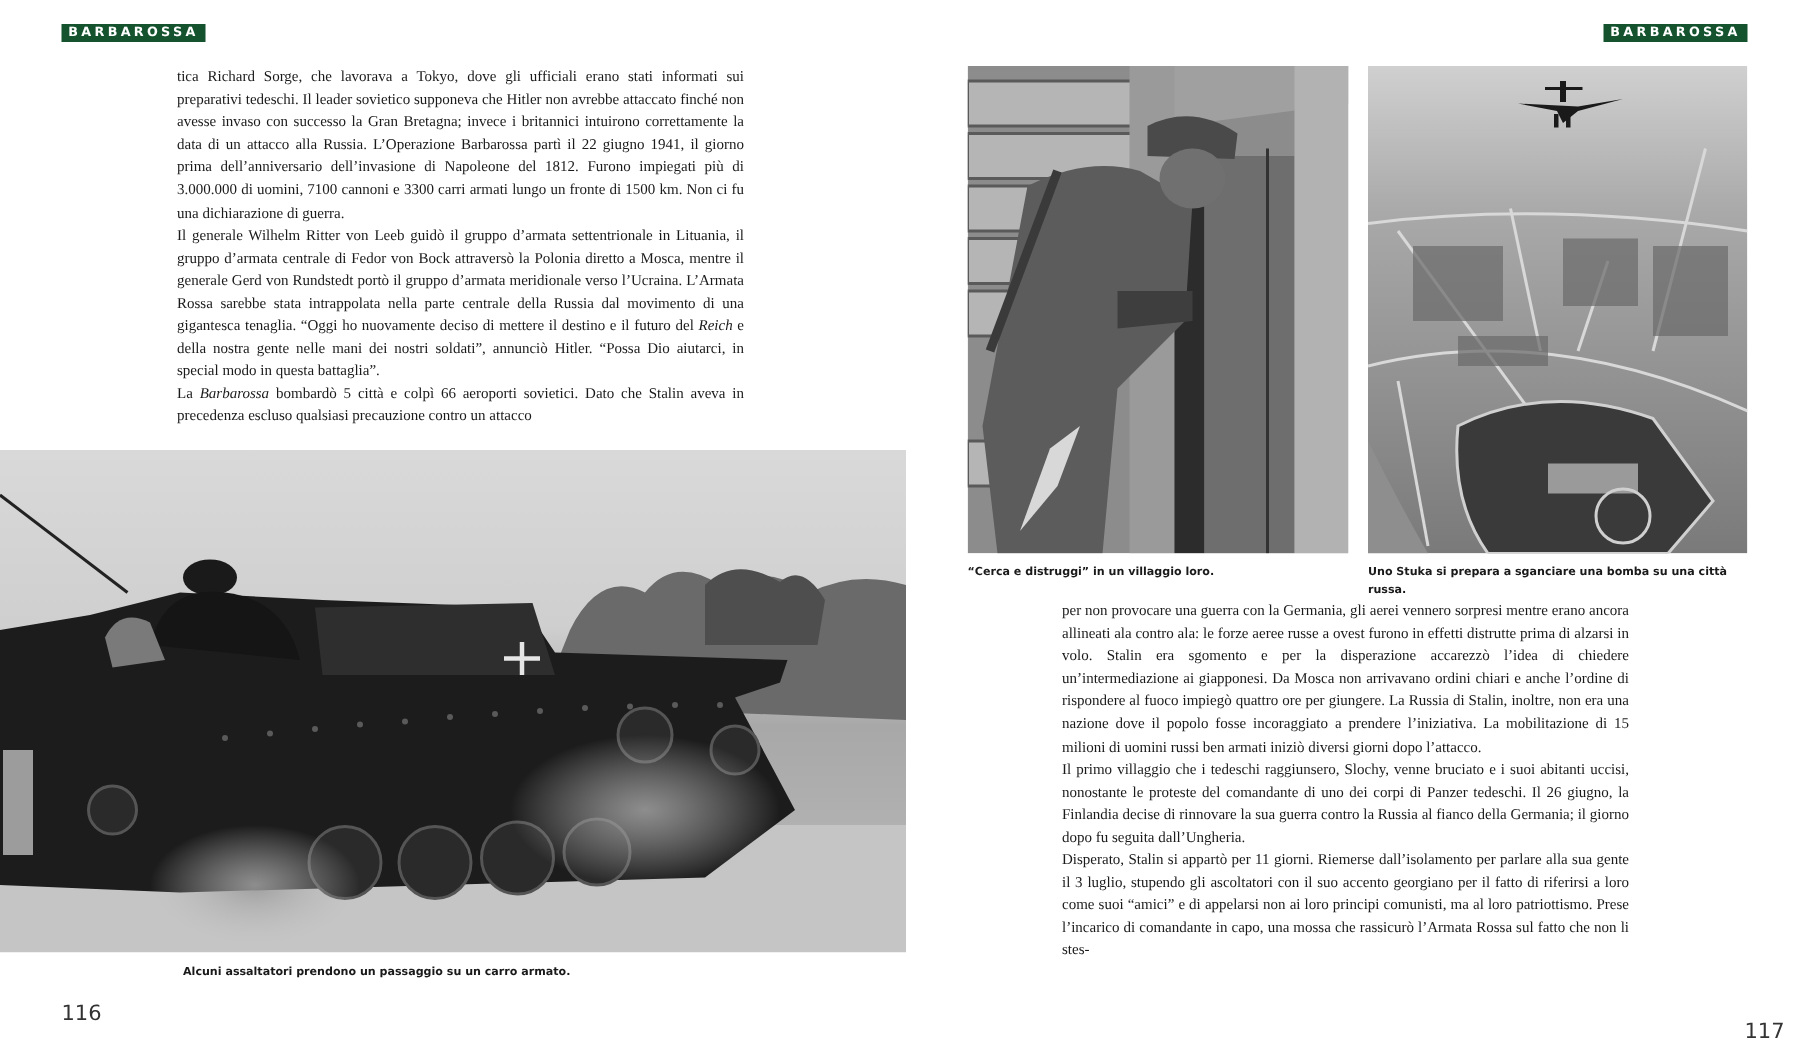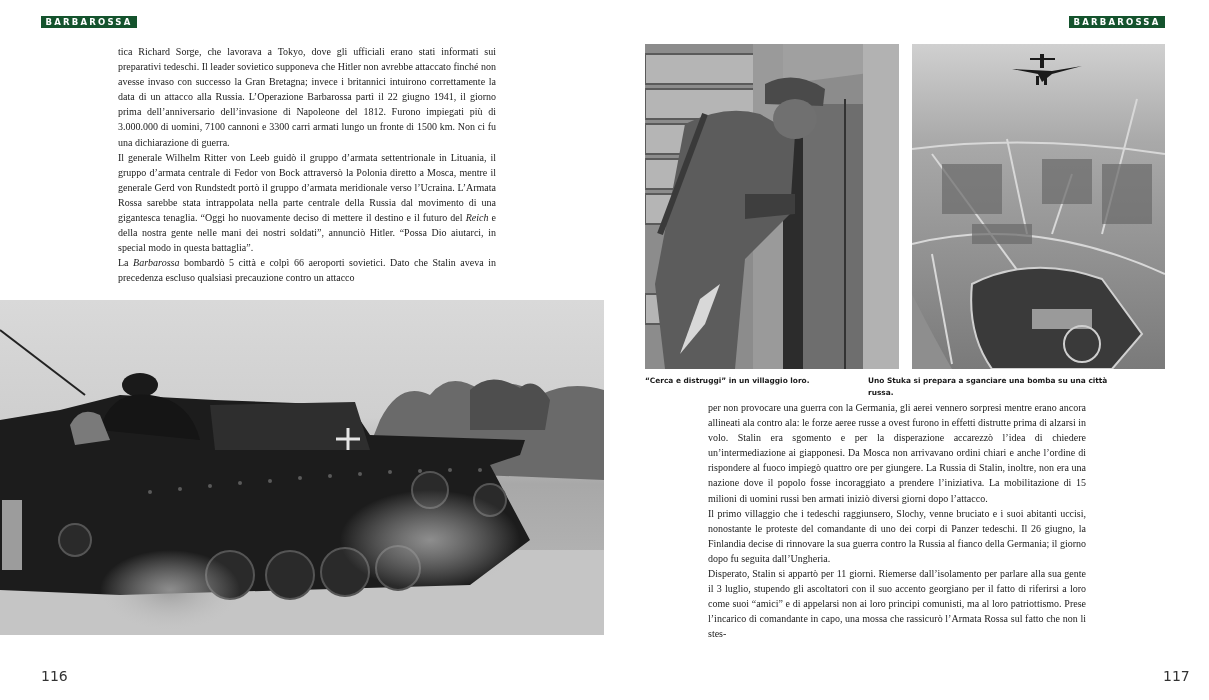--- a/index.html
+++ b/index.html
@@ -35,29 +35,29 @@
   }
   .photo svg { display: block; width: 100%; height: 100%; }
 
   .caption {
     position: absolute;
     font-family: "DejaVu Sans", "Liberation Sans", sans-serif;
     font-weight: bold; font-size: 7.4px; line-height: 12px; color: #1a1a1a;
   }
   .cap-tank { left: 122px; top: 642px; width: 300px; }
   .cap-soldier { left: 645px; top: 375px; width: 250px; }
-  .cap-stuka { left: 868px; top: 375px; width: 250px; }
+  .cap-stuka { left: 912px; top: 375px; width: 250px; }
 
   .folio {
     position: absolute; top: 668px;
     font-family: "DejaVu Sans", "Liberation Sans", sans-serif;
     font-size: 14px; color: #333;
   }
   .folio-left { left: 41px; }
-  .folio-right { left: 1163px; }
+  .folio-right { left: 1163px; margin-top: 12px; }
 </style>
 </head>
 <body>
 
 <div class="spread">
 
   <div class="running-head rh-left">BARBAROSSA</div>
 
   <div class="body-text col-left">
     <p>tica Richard Sorge, che lavorava a Tokyo, dove gli ufficiali erano stati infor­mati sui preparativi tedeschi. Il leader sovietico supponeva che Hitler non avrebbe attaccato finché non avesse invaso con successo la Gran Bretagna; invece i britannici intuirono correttamente la data di un attacco alla Russia. L’Operazione Barbarossa partì il 22 giugno 1941, il giorno prima dell’an­niversario dell’invasione di Napoleone del 1812. Furono impiegati più di 3.000.000 di uomini, 7100 cannoni e 3300 carri armati lungo un fronte di 1500 km. Non ci fu una dichiarazione di guerra.</p>
@@ -125,20 +125,21 @@
           <circle cx="450" cy="170" r="2"></circle>
           <circle cx="480" cy="170" r="2"></circle>
       </g>
 
       <ellipse cx="170" cy="290" rx="70" ry="40" fill="url(#dust)"></ellipse>
       <ellipse cx="430" cy="240" rx="90" ry="50" fill="url(#dust)"></ellipse>
 
       <rect x="2" y="200" width="20" height="70" fill="#bdbdbd" opacity="0.8"></rect>
     </svg>
   </div>
+  <div class="caption cap-tank">Alcuni assaltatori prendono un passaggio su un carro armato.</div>
 
   <div class="folio folio-left">116</div>
 
   <div class="running-head rh-right">BARBAROSSA</div>
 
   <div class="photo" style="left:645px; top:44px; width:254px; height:325px;">
     <svg viewBox="0 0 254 325" preserveAspectRatio="none">
       <rect width="254" height="325" fill="#8c8c8c"></rect>
 
       <g fill="#b5b5b5" stroke="#5a5a5a" stroke-width="2">

